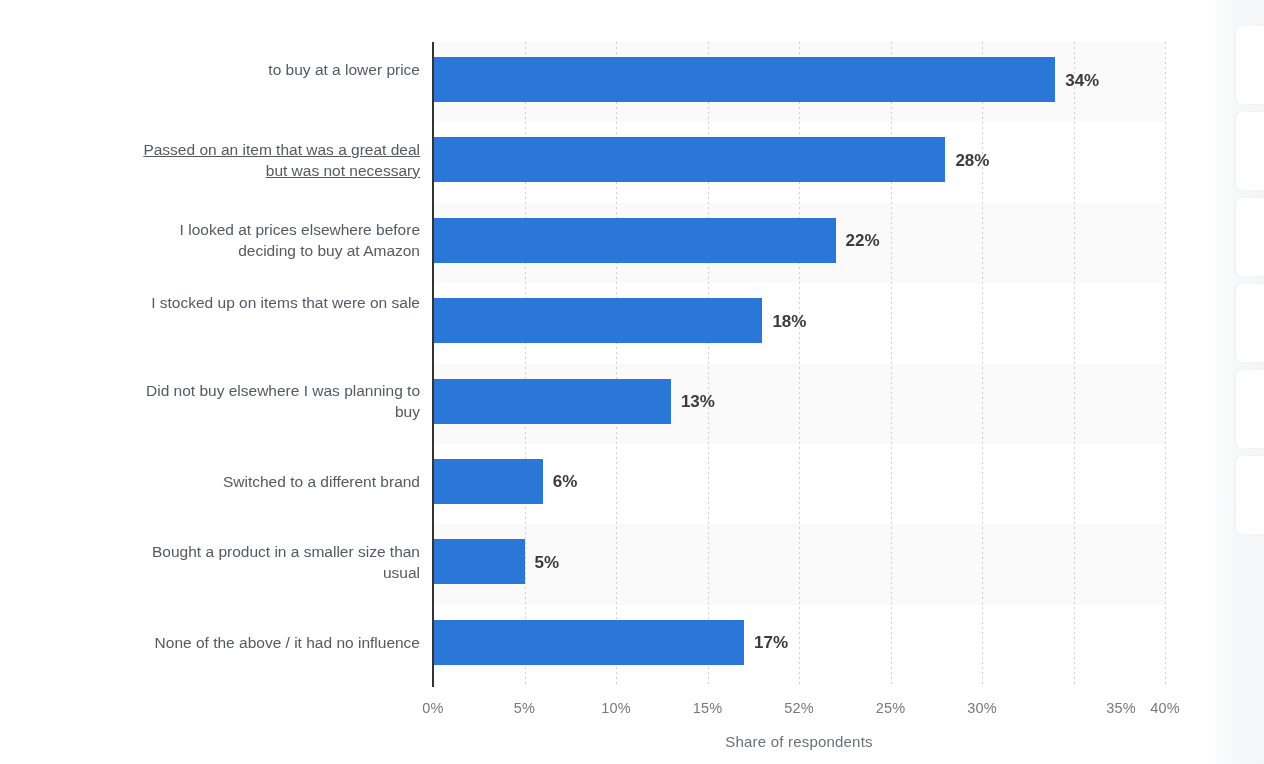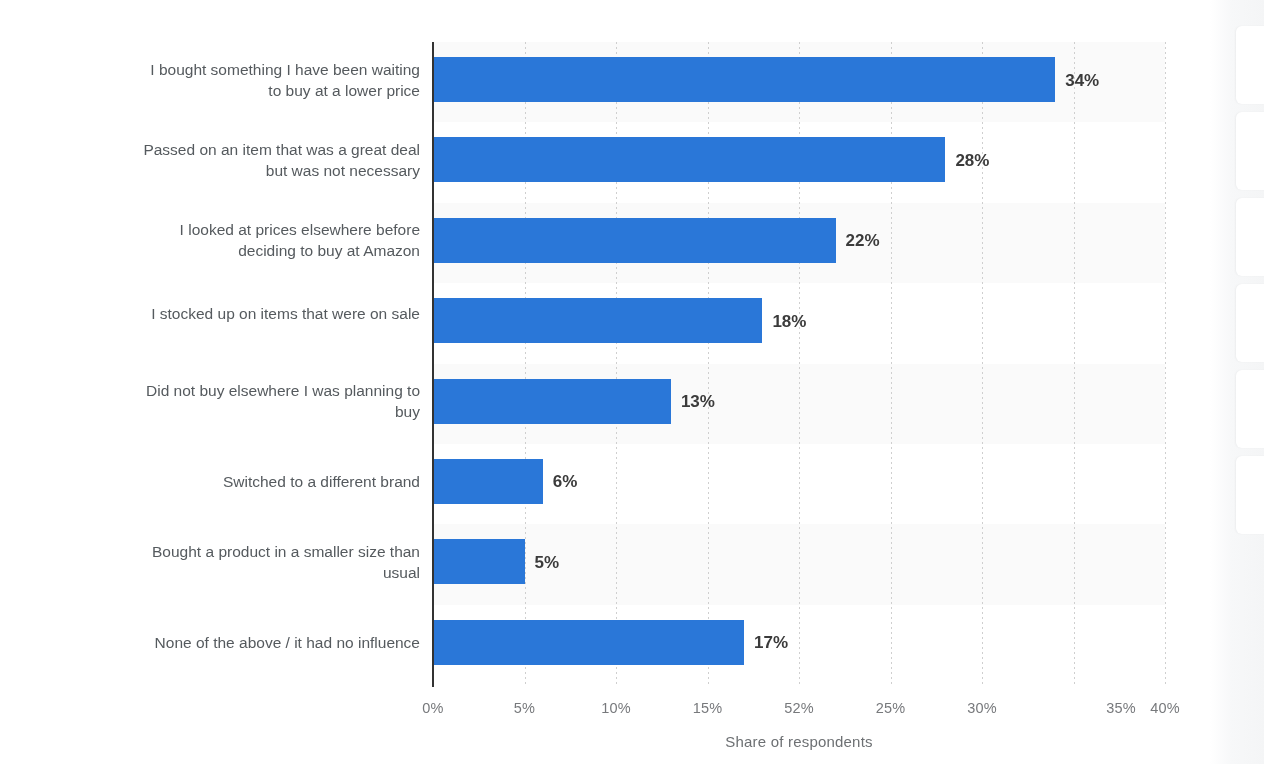--- a/index.html
+++ b/index.html
@@ -156,32 +156,31 @@
         <div class="bar" style="left: 0px; top: 416.875px; width: 109.8px; background: rgb(42, 119, 216);"></div>
         <div class="bar" style="left: 0px; top: 497.25px; width: 91.5px; background: rgb(42, 119, 216);"></div>
         <div class="bar" style="left: 0px; top: 577.625px; width: 311.1px; background: rgb(42, 119, 216);"></div>
       </div>
   </div>
 
   <div id="axis-line"></div>
 
   <div id="cat-labels">
       <div class="cat-label-wrap" style="top: 58.5px;">
-        <div>I bought something I have been waiting</div>
         <div>to buy at a lower price</div>
       </div>
-      <div class="cat-label-wrap" style="top: 138.875px;">
+      <div class="cat-label-wrap" style="top: 138.875px; text-decoration: underline;">
         <div>Passed on an item that was a great deal</div>
         <div>but was not necessary</div>
       </div>
       <div class="cat-label-wrap" style="top: 219.25px;">
         <div>I looked at prices elsewhere before</div>
         <div>deciding to buy at Amazon</div>
       </div>
-      <div class="cat-label-wrap" style="top: 303px;">
+      <div class="cat-label-wrap" style="top: 292px;">
         <div>I stocked up on items that were on sale</div>
       </div>
       <div class="cat-label-wrap" style="top: 380px;">
         <div>Did not buy elsewhere I was planning to</div>
         <div>buy</div>
       </div>
       <div class="cat-label-wrap" style="top: 470.875px;">
         <div>Switched to a different brand</div>
       </div>
       <div class="cat-label-wrap" style="top: 540.75px;">

